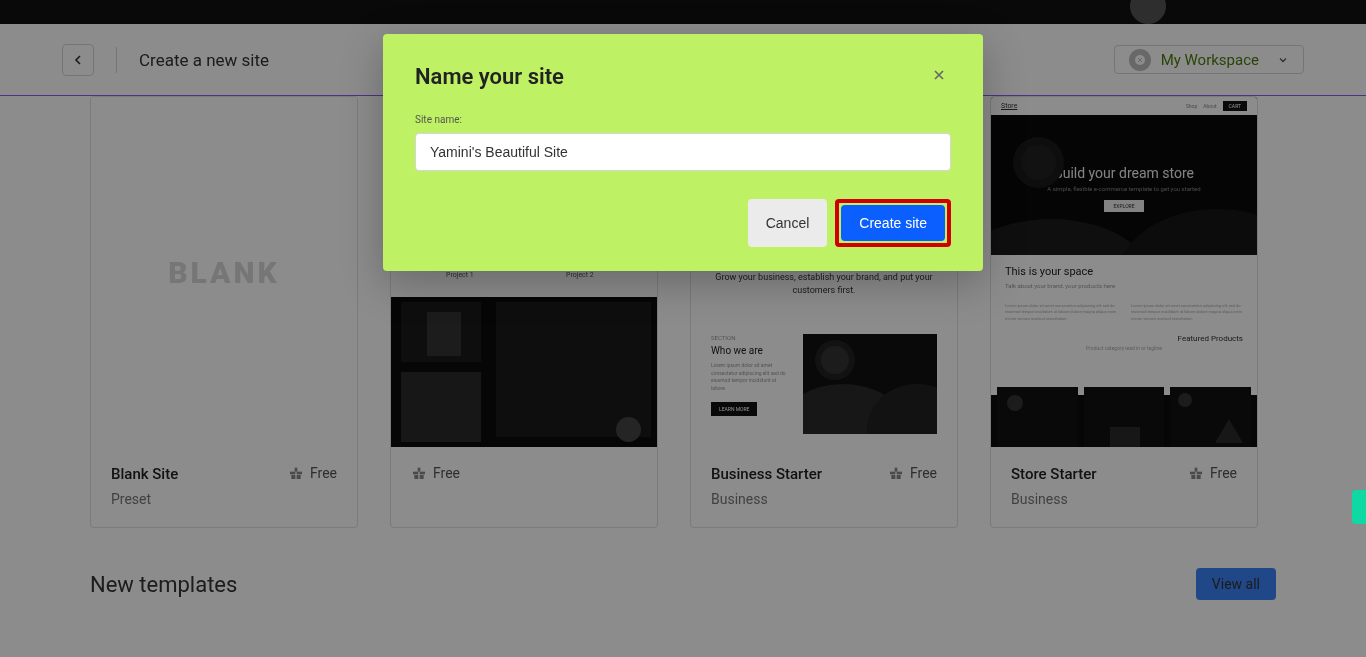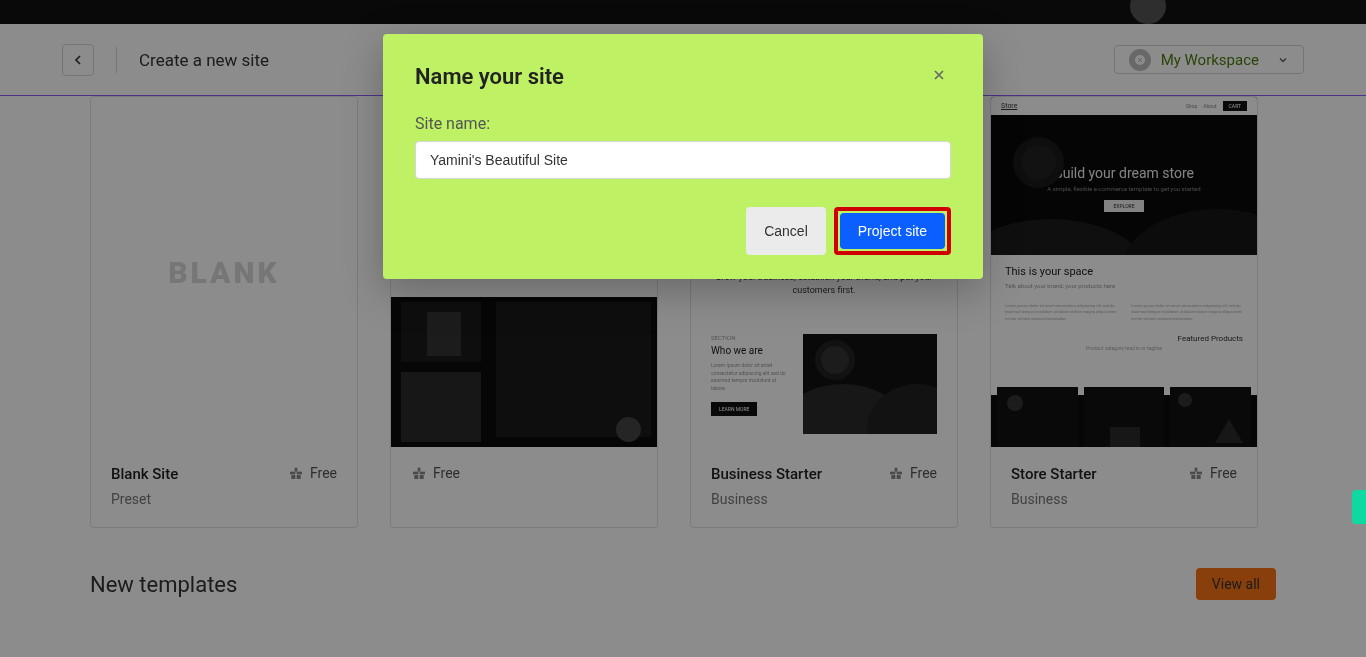--- a/index.html
+++ b/index.html
@@ -105,21 +105,21 @@
   
   .thumb .white-band { background:#fff; position:absolute; left:0; right:0;gap:40px; }
   .thumb .shape { position:absolute; background:#2e2e2e; }
 
   .section-row {
     margin-top: 40px;
     display: flex; justify-content: space-between; align-items: center;
   }
   .section-title { font-size: 22px; color: #333; }
   .view-all {
-    background: #f97316;
+    background: #3b82f6;
     border-radius: 4px;
     padding: 8px 16px;
     font-size: 14px;
     color: #333;
   }
 
   
   .scrim {
     position: absolute; inset: 0;
     background: rgba(0,0,0,0.45);
@@ -133,21 +133,21 @@
     border-radius: 4px;
     box-shadow: 0 12px 40px rgba(0,0,0,0.25);
     padding: 26px 32px 24px;
   }
   .modal-head {
     display: flex; justify-content: space-between; align-items: center;
     margin-bottom: 22px;
   }
   .modal-title { font-size: 22px; font-weight: 600; color: #222; }
   .close-x { font-size: 20px; color: #666; padding: 4px; }
-  .field-label { font-size: 16px; color: #555; margin-bottom: 8px; }
+  .field-label { font-size: 10px; color: #555; margin-bottom: 8px; }
   .text-input {
     width: 100%;
     border: 1px solid #d6d6d6;
     border-radius: 4px;
     padding: 10px 14px;
     font-size: 14px;
     color: #333;
     outline: none;
   }
   .modal-actions {
@@ -384,18 +384,18 @@
       <svg width="16" height="16" viewBox="0 0 24 24" fill="none" stroke="#666" stroke-width="2.5">
           <path d="M6 6l12 12M18 6L6 18"></path>
         </svg>
     </div>
   </div>
   <div class="field-label">Site name:</div>
   <input class="text-input" type="text" value="Yamini's Beautiful Site" style="">
   <div class="modal-actions">
     <button class="btn-secondary">Cancel</button>
     <span class="hl">
-      <button class="btn-primary">Project site</button>
+      <button class="btn-primary">Create site</button>
     </span>
   </div>
 </div>
 
 <div class="teal-tab"></div>
 
 </body></html>

